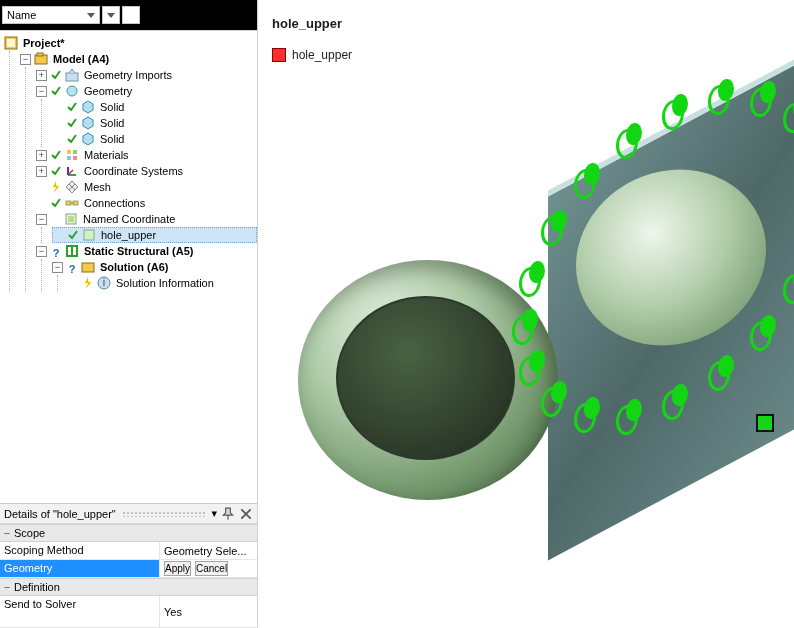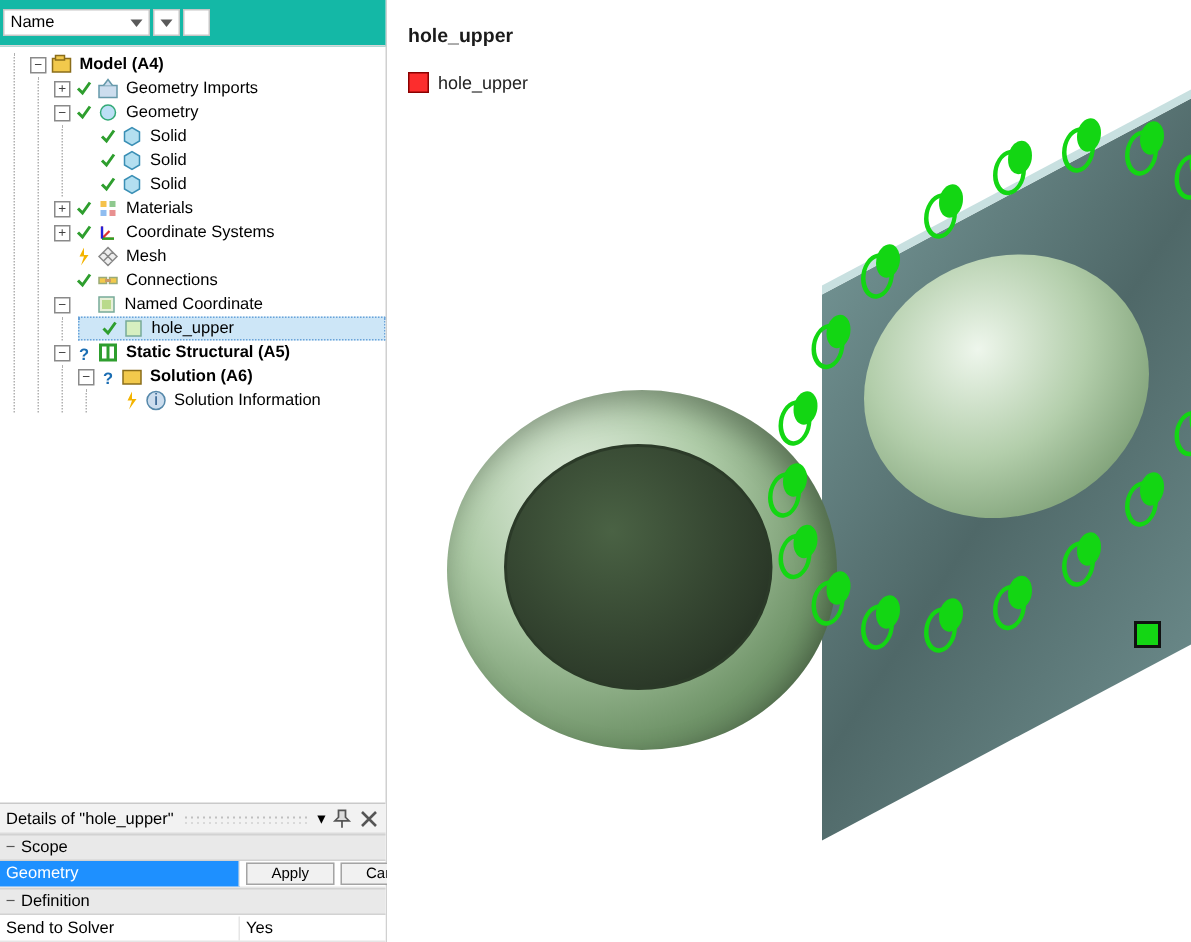--- a/index.html
+++ b/index.html
@@ -2,21 +2,21 @@
 <html><head>
 <meta charset="utf-8">
 <style>
   * { box-sizing: border-box; margin: 0; padding: 0; font-family: "Segoe UI", Tahoma, sans-serif; font-size: 11px; }
   html, body { width: 794px; height: 628px; overflow: hidden; background: #ffffff; }
   .app { display: flex; height: 100%; }
   .left-pane { width: 258px; display: flex; flex-direction: column; border-right: 1px solid #d0d0d0; }
   .viewport { flex: 1; position: relative; background: #ffffff; }
 
   
-  .filter-bar { display: flex; align-items: center; height: 14px; border-bottom: 1px solid #d8d8d8; background: #14b8a6; padding: 15px 2px; gap: 2px; }
+  .filter-bar { display: flex; align-items: center; height: 14px; border-bottom: 1px solid #d8d8d8; background: #000000; padding: 15px 2px; gap: 2px; }
   .filter-name { flex: 0 0 98px; display: flex; align-items: center; justify-content: space-between; border: 1px solid #c6c6c6; height: 18px; padding: 0 4px; background: #fff; cursor: pointer; }
   .filter-search { flex: 1; display: flex; align-items: center; border: 1px solid #c6c6c6; height: 18px; padding: 0 4px; background: #fff; color: #9a9a9a; }
   .filter-icon { width: 18px; height: 18px; border: 1px solid #c6c6c6; background: #fff; display:flex; align-items:center; justify-content:center; cursor:pointer; }
   .chev { width: 0; height: 0; border-left: 4px solid transparent; border-right: 4px solid transparent; border-top: 5px solid #5a5a5a; }
 
   
   .tree { flex: 1; overflow: auto; padding: 4px 0 4px 4px; line-height: 16px; user-select: none; }
   .row { display: flex; align-items: center; height: 16px; gap: 3px; cursor: default; }
   .row.sel { background: #cde6f7; border: 1px dotted #6aa3d9; height: 16px; }
   .toggle { width: 11px; height: 11px; border: 1px solid #8a8a8a; display: flex; align-items: center; justify-content: center; font-size: 9px; line-height: 1; color: #404040; background: #fff; cursor: pointer; flex: 0 0 11px; }
@@ -36,22 +36,22 @@
   .dots { flex:1; height:6px; margin:0 6px; background-image: radial-gradient(#c0c0c0 1px, transparent 1px); background-size: 4px 4px; }
   .title-icons { display:flex; gap:4px; align-items:center; }
   .pin, .close { width:14px; height:14px; display:flex; align-items:center; justify-content:center; cursor:pointer; }
   .grid-section { display:flex; align-items:center; height:18px; background:#e9e9e9; border-top:1px solid #d2d2d2; border-bottom:1px solid #d2d2d2; }
   .sec-toggle { width:14px; text-align:center; cursor:pointer; color:#555; }
   .sec-label { font-weight:400; }
   .grid-row { display:flex; height:18px; border-bottom:1px solid #e6e6e6; }
   .grid-row .k { flex:0 0 160px; padding:2px 4px; border-right:1px solid #e6e6e6; }
   .grid-row .v { flex:1; padding:2px 4px; display:flex; align-items:center; gap:4px; }
   .grid-row.sel .k { background:#1e90ff; color:#fff; }
-  .btn { border:1px solid #a4a4a4; background:#f1f1f1; padding:1px 16px; font-size:10px; cursor:pointer; }
-  .truncated { border-bottom:1px solid #e6e6e6; height:18px;align-items:flex-end; }
+  .btn { border:1px solid #a4a4a4; background:#f1f1f1; padding:1px 0; font-size:10px; cursor:pointer; }
+  .truncated { border-bottom:1px solid #e6e6e6; height:32px; }
 
   
   .vp-title { position:absolute; left:14px; top:16px; font-weight:700; font-size:13px; color:#1b1b1b; }
   .legend { position:absolute; left:14px; top:48px; display:flex; align-items:center; gap:6px; }
   .swatch { width:14px; height:14px; background:#fc2d2d; border:1px solid #8b0000; }
   .legend-text { font-size:12px; color:#222; }
 
   .scene { position:absolute; inset:0; }
 
   
@@ -89,20 +89,29 @@
         <span>Name</span>
         <span class="chev"></span>
       </div>
       <div class="filter-icon">
           <span class="chev"></span>
         </div>
       <div class="filter-icon"></div>
     </div>
 
     <div class="tree">
+      <div class="row">
+        <span class="ico">
+          <svg viewBox="0 0 14 14">
+              <rect x="1" y="1" width="12" height="12" fill="#f2c94c" stroke="#8a6d1a"></rect>
+              <rect x="3" y="3" width="8" height="8" fill="#fff6dc"></rect>
+            </svg>
+        </span>
+        <span class="label bold">Project*</span>
+      </div>
       <div class="conn">
         <div class="row">
           <span class="toggle">−</span>
           <span class="ico"><svg viewBox="0 0 14 14">
                 <rect x="1" y="3" width="12" height="9" fill="#f2c94c" stroke="#8a6d1a"></rect>
                 <rect x="3" y="1" width="6" height="3" fill="#f2c94c" stroke="#8a6d1a"></rect>
               </svg></span>
           <span class="label bold">Model (A4)</span>
         </div>
         <div class="conn">
@@ -300,20 +309,24 @@
           <span class="close">
               <svg viewBox="0 0 12 12">
                 <path d="M2 2 L10 10 M10 2 L2 10" stroke="#555" stroke-width="1.5"></path>
               </svg>
             </span>
         </span>
       </div>
       <div class="grid-section">
         <span class="sec-toggle">−</span>
         <span class="sec-label">Scope</span>
+      </div>
+      <div class="grid-row">
+        <div class="k">Scoping Method</div>
+        <div class="v">Geometry Sele...</div>
       </div>
       <div class="grid-row sel">
         <div class="k">Geometry</div>
         <div class="v">
           <button class="btn">Apply</button>
           <button class="btn">Cancel</button>
         </div>
       </div>
       <div class="grid-section">
         <span class="sec-toggle">−</span>

